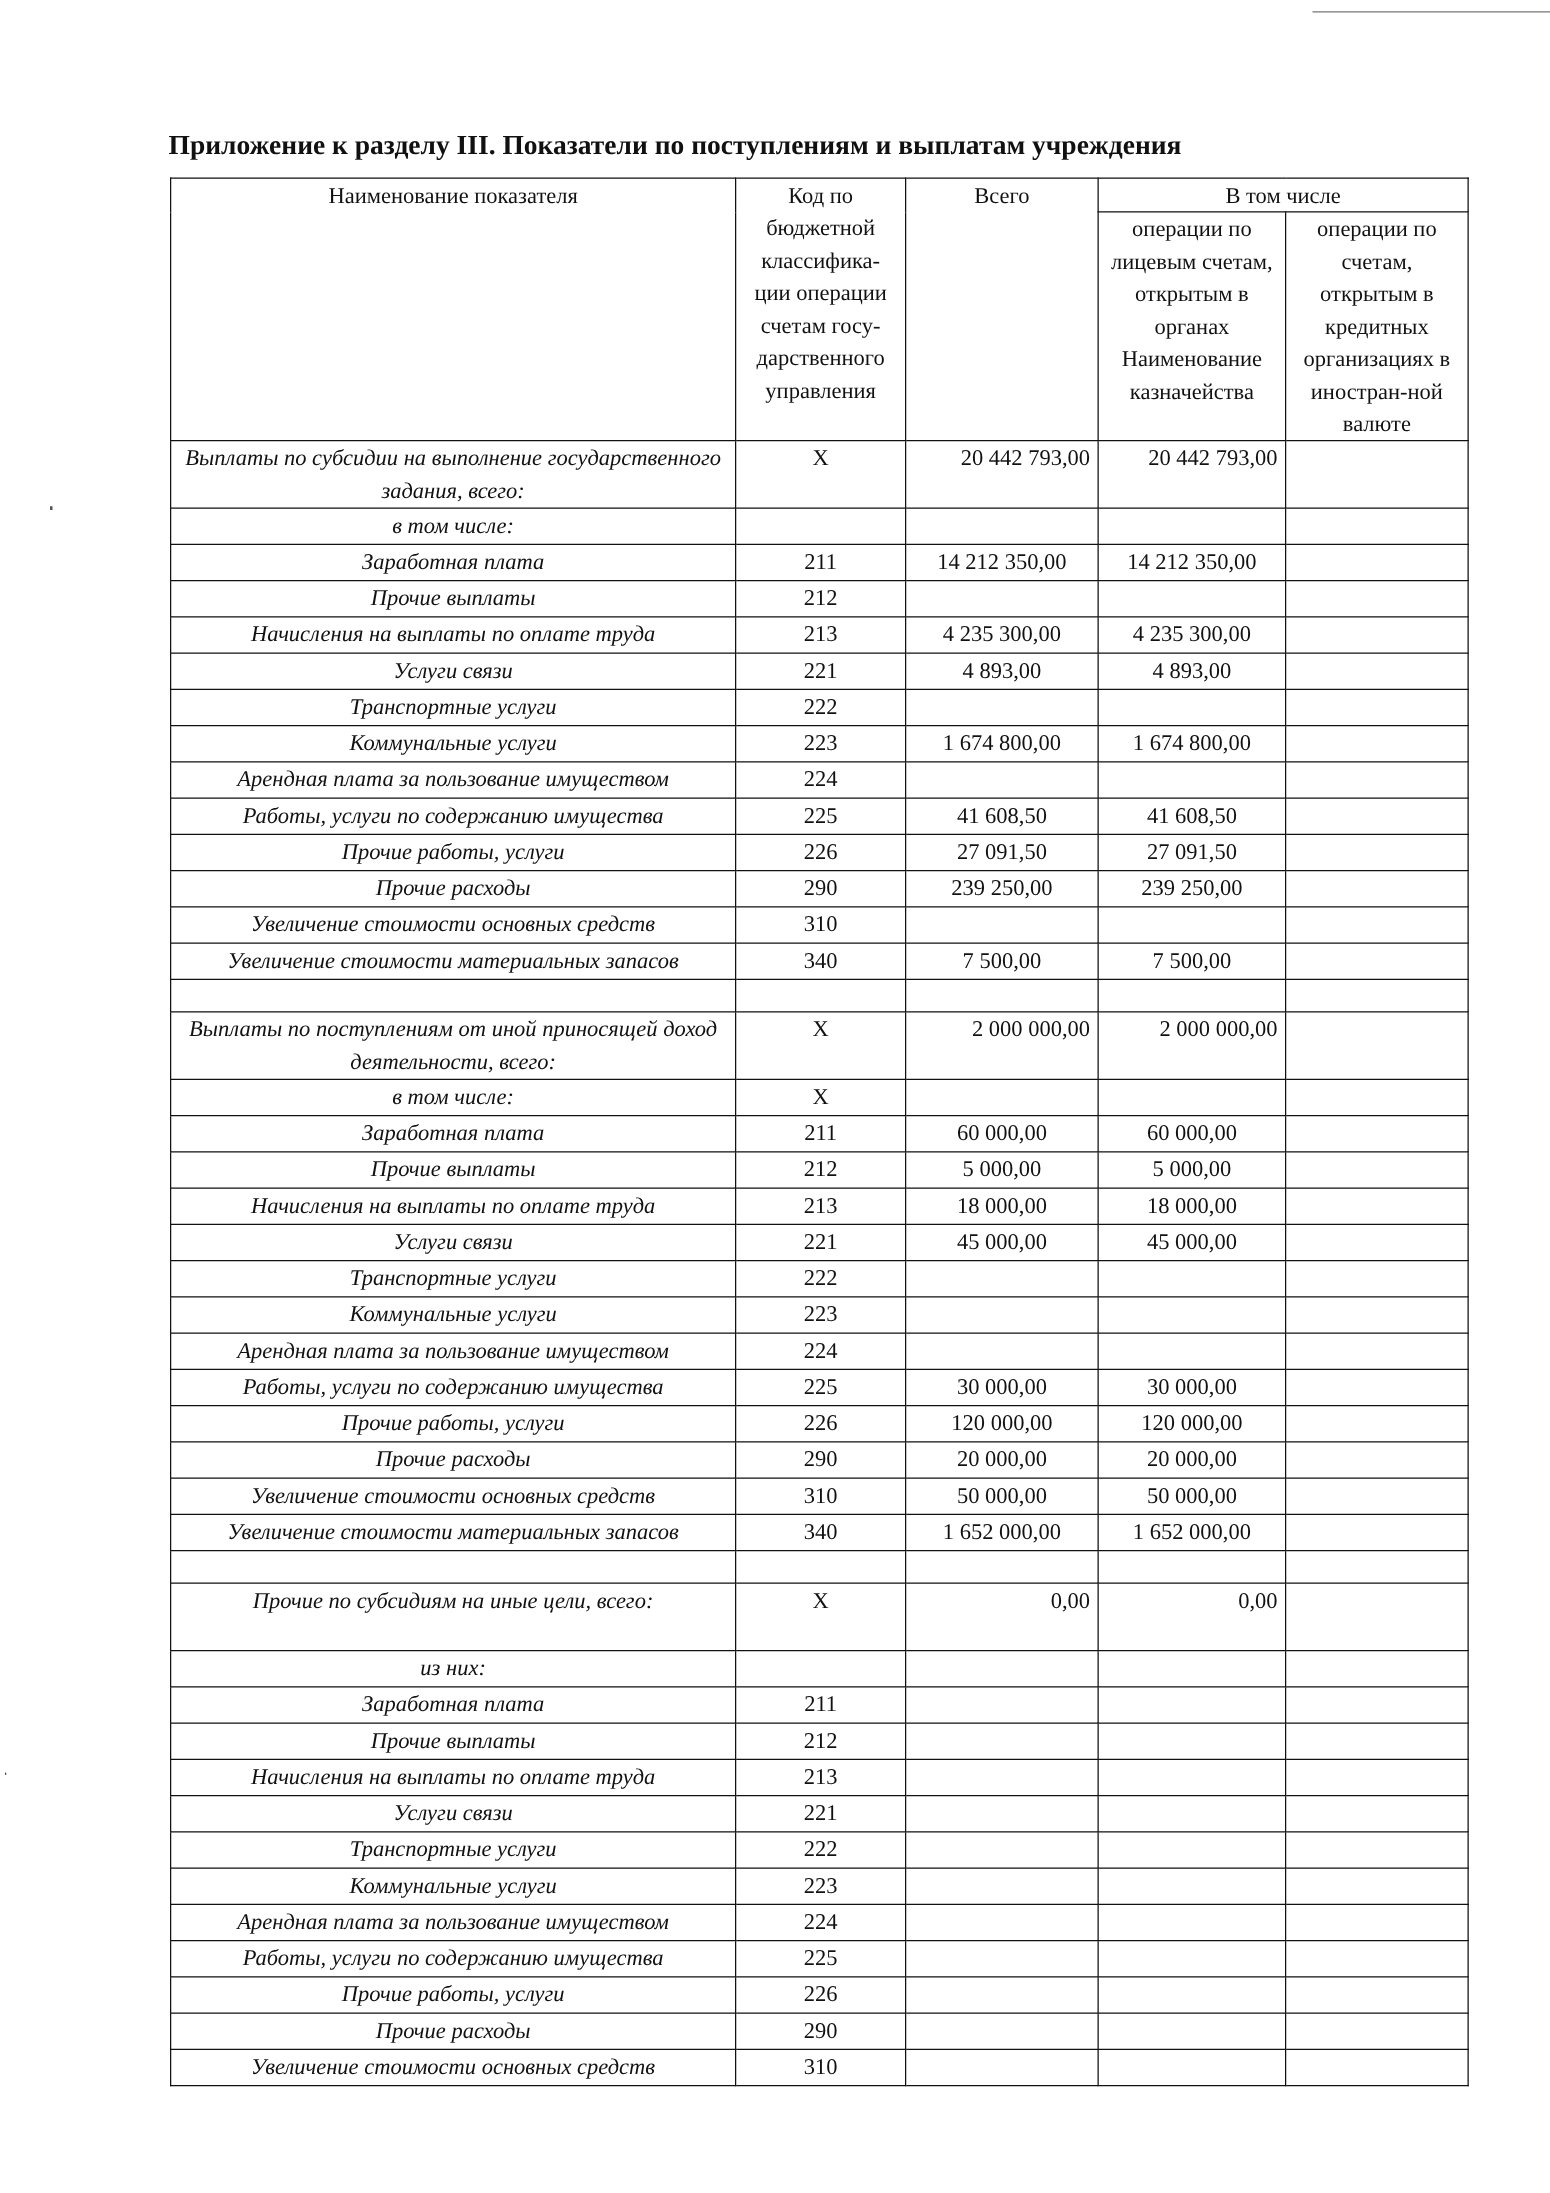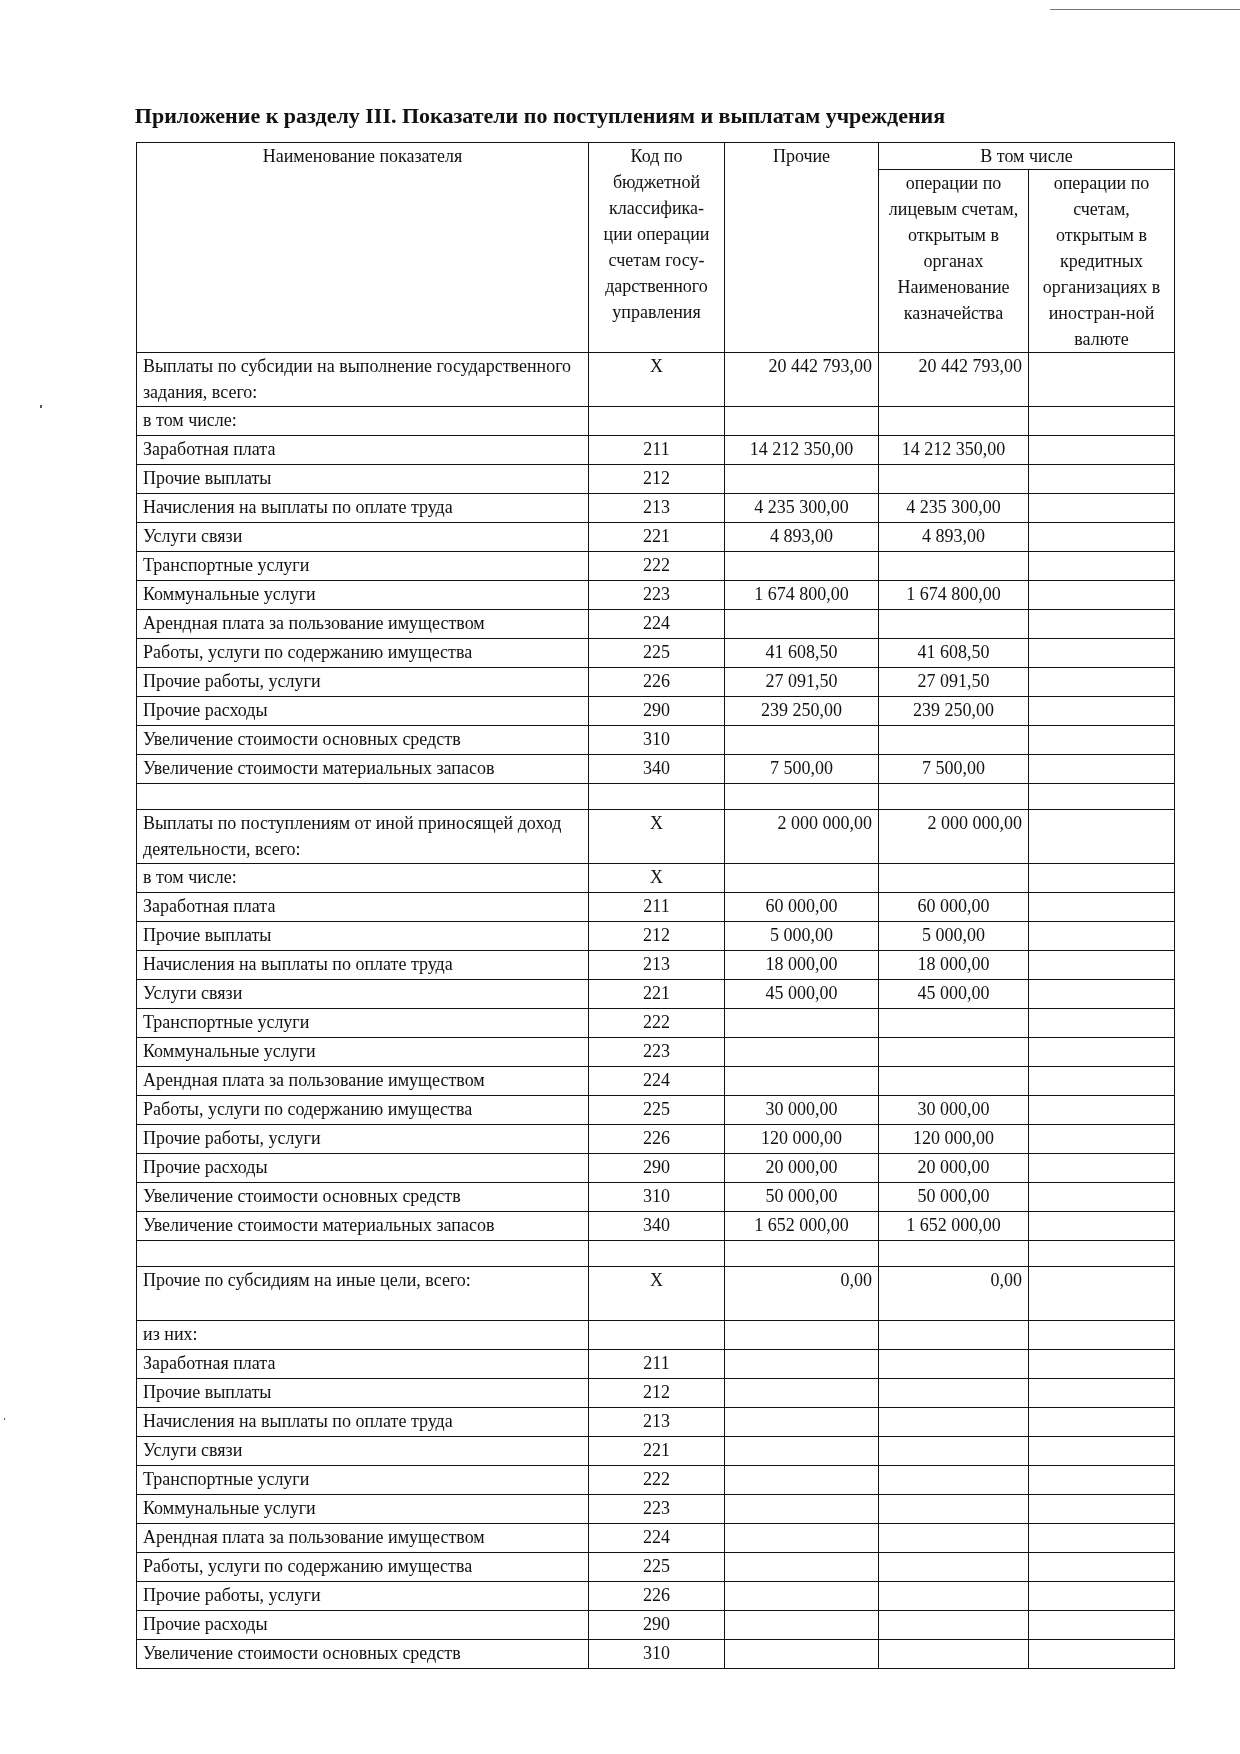--- a/index.html
+++ b/index.html
@@ -7,21 +7,21 @@
            font-family: "Liberation Serif", "DejaVu Serif", serif; color: #111; }
     .scan-line { position: absolute; left: 1050px; top: 9px; width: 190px; height: 1px; background: #777; }
     .speck { position: absolute; width: 2px; height: 3px; background: #555; }
     .title { position: absolute; left: 0; width: 992px; top: 103px; text-align: center;
              font-weight: bold; font-size: 22px; letter-spacing: 0; margin-left: 44px; }
     table.grid { position: absolute; left: 136px; top: 142px; border-collapse: collapse;
                  table-layout: fixed; width: 1038px; }
     table.grid td, table.grid th { border: 1.5px solid #111; padding: 0 6px; font-size: 18px;
                  font-weight: normal; vertical-align: top; line-height: 26px; }
     .hdr th { font-size: 16.5px; line-height: 25.5px; text-align: center; margin-top: 12px; }
-    .c-name { text-align: left; }
+    .c-name { text-align: center; font-style: italic; }
     .c-code { text-align: center; }
     .c-num { text-align: center; }
     tr.r { height: 29px; }
     tr.r2 { height: 54px; }
     tr.blank { height: 26px; }
     td.name-bold { font-weight: bold; line-height: 28px; padding-top: 2px; }
     td.num-bold { font-weight: bold; padding-top: 2px; text-align: right; }
   </style>
 </head>
 <body>
@@ -37,21 +37,21 @@
     <col style="width:452px">
     <col style="width:136px">
     <col style="width:154px">
     <col style="width:150px">
     <col style="width:146px">
   </colgroup>
   <thead>
     <tr class="hdr" style="height:24px;">
       <th rowspan="2">Наименование показателя</th>
       <th rowspan="2">Код по бюджетной классифика-ции операции счетам госу-дарственного управления</th>
-      <th rowspan="2">Прочие</th>
+      <th rowspan="2">Всего</th>
       <th colspan="2">В том числе</th>
     </tr>
     <tr class="hdr" style="height:176px;">
       <th>операции по лицевым счетам, открытым в органах Наименование казначейства</th>
       <th>операции по счетам, открытым в кредитных организациях в иностран-ной валюте</th>
     </tr>
   </thead>
   <tbody id="tbody">
       <tr class="r2">
         <td class="c-name name-bold">Выплаты по субсидии на выполнение государственного задания, всего:</td>

